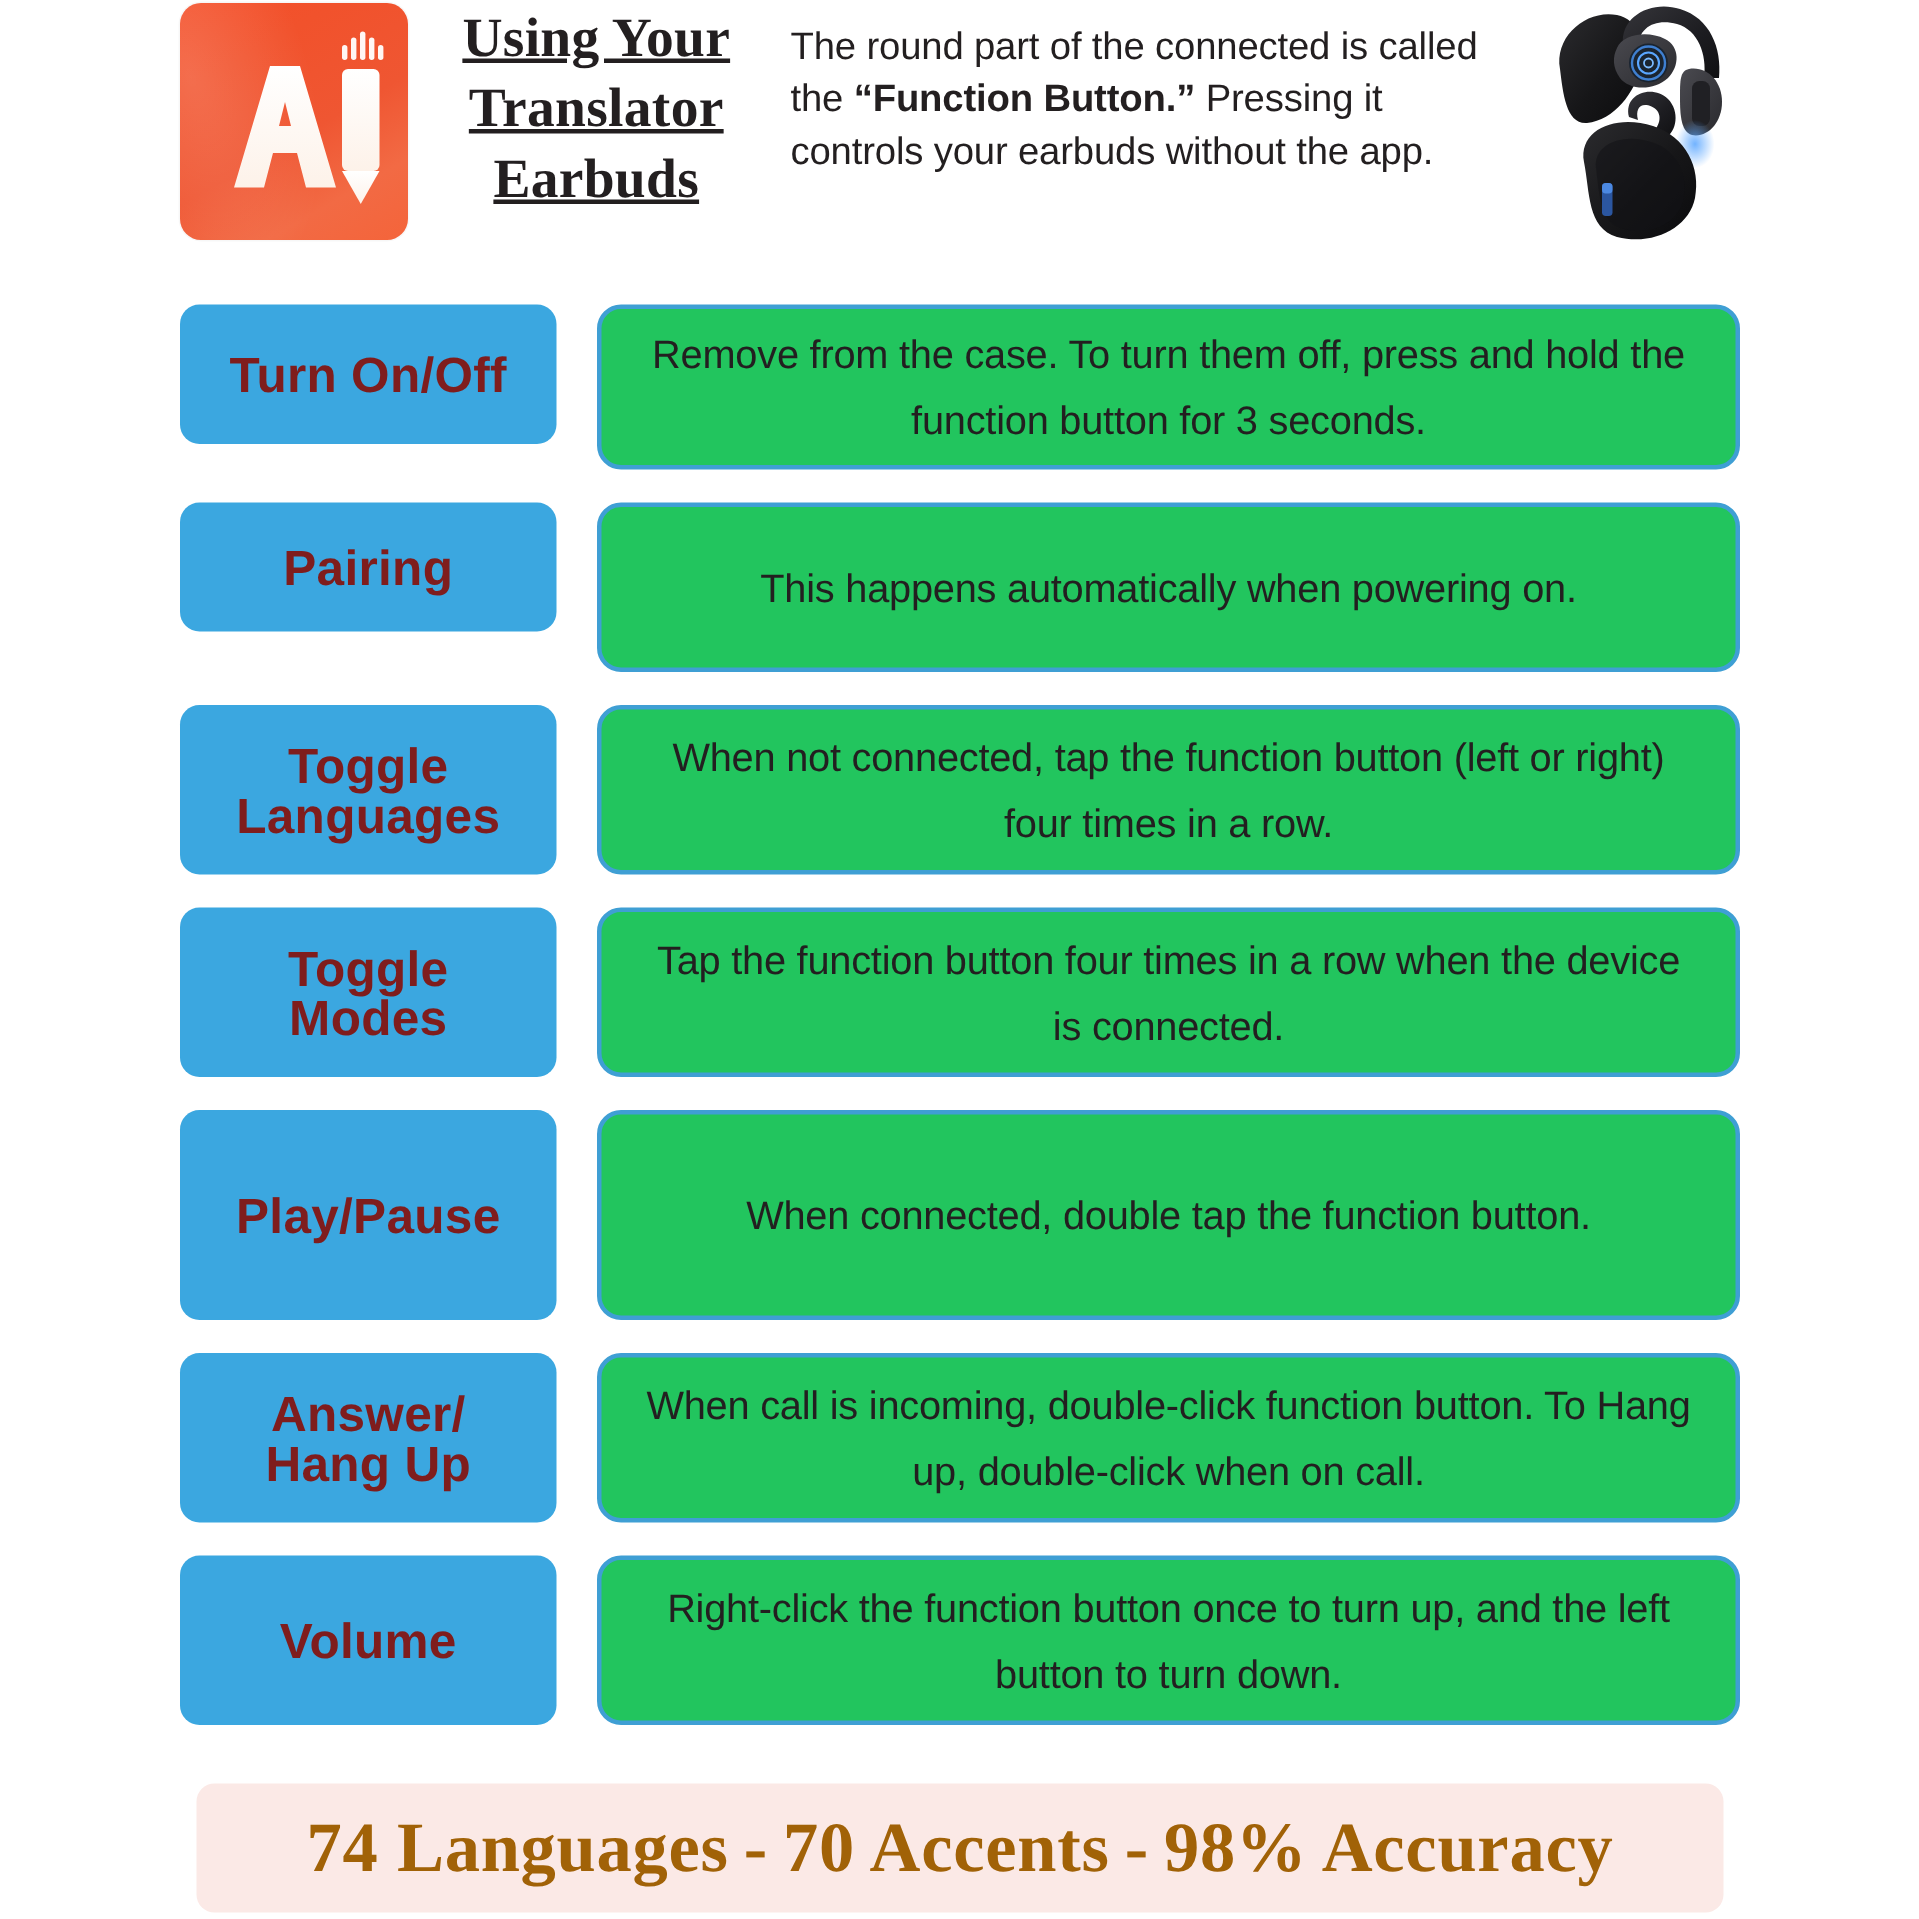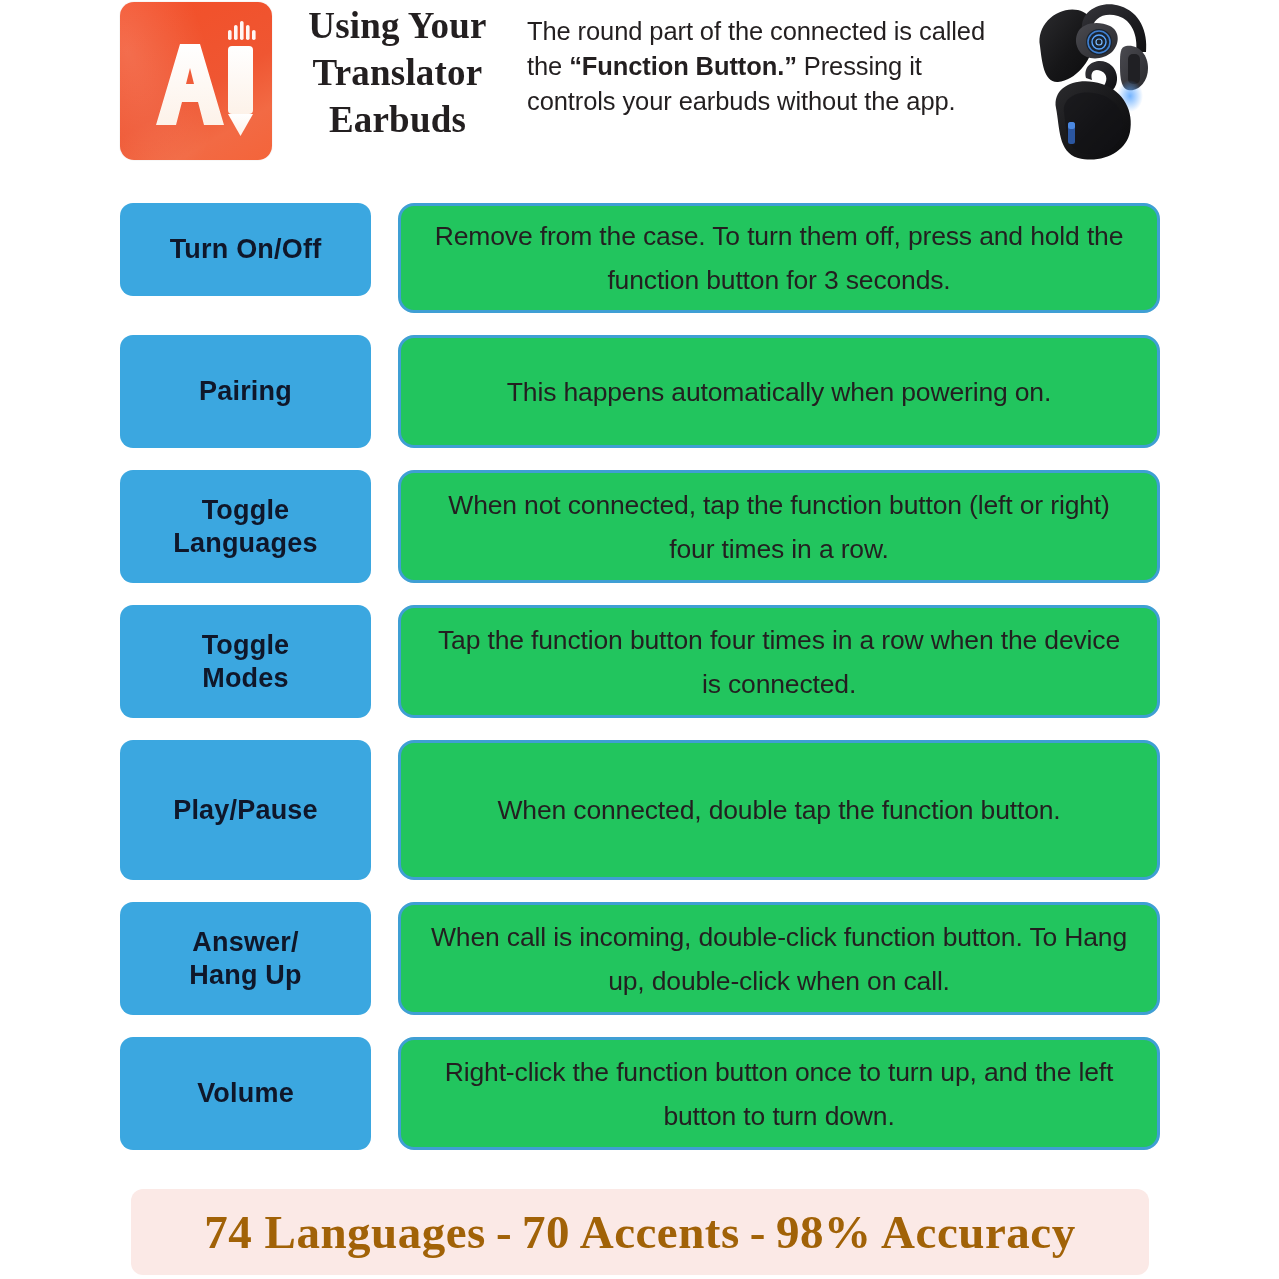--- a/index.html
+++ b/index.html
@@ -64,20 +64,21 @@
     flex: 0 0 215px;
     margin-left: 10px;
     padding-top: 2px;
     font-family: "Liberation Serif", "DejaVu Serif", serif;
     font-weight: bold;
     font-size: 37px;
     line-height: 47px;
     color: #231f20;
     text-align: center;
     letter-spacing: 0.2px;
+    text-decoration: underline;
   }
   .intro {
     flex: 1 1 auto;
     margin-left: 22px;
     padding-top: 14px;
     padding-right: 20px;
     font-family: "Liberation Sans", sans-serif;
     font-size: 25.5px;
     line-height: 35px;
     color: #231f20;
@@ -105,27 +106,27 @@
     margin-bottom: 22px;
   }
   .row:last-child { margin-bottom: 0; }
 
   .chip {
     flex: 0 0 251px;
     width: 251px;
     height: 95px;
     background: #3ba7e0;
     border-radius: 13px;
-    color: #0f172a;
+    color: #7f1d1d;
     display: flex;
     align-items: center;
     justify-content: center;
     text-align: center;
     font-weight: bold;
-    font-size: 27px;
+    font-size: 33px;
     line-height: 33px;
     letter-spacing: 0.2px;
     box-sizing: border-box;
     padding: 4px 0;
   }
   .chip .l2 { display: block; }
 
   .desc {
     flex: 1 1 auto;
     margin-left: 27px;
@@ -141,21 +142,21 @@
     padding: 8px 26px;
     font-size: 26.5px;
     line-height: 44px;
     color: #231f20;
     letter-spacing: -0.15px;
   }
 
   
   .row.r1 .chip { height: 93px; }
   .row.r1 .desc { min-height: 110px; }
-  .row.r2 .chip { height: 113px; }
+  .row.r2 .chip { height: 86px; }
   .row.r2 .desc { min-height: 113px; }
   .row.r3 .chip { height: 113px; }
   .row.r3 .desc { min-height: 113px; }
   .row.r4 .chip { height: 113px; }
   .row.r4 .desc { min-height: 113px; }
   .row.r5 .chip { height: 140px; }
   .row.r5 .desc { min-height: 113px; }
   .row.r6 .chip { height: 113px; }
   .row.r6 .desc { min-height: 113px; }
   .row.r7 .chip { height: 113px; }

